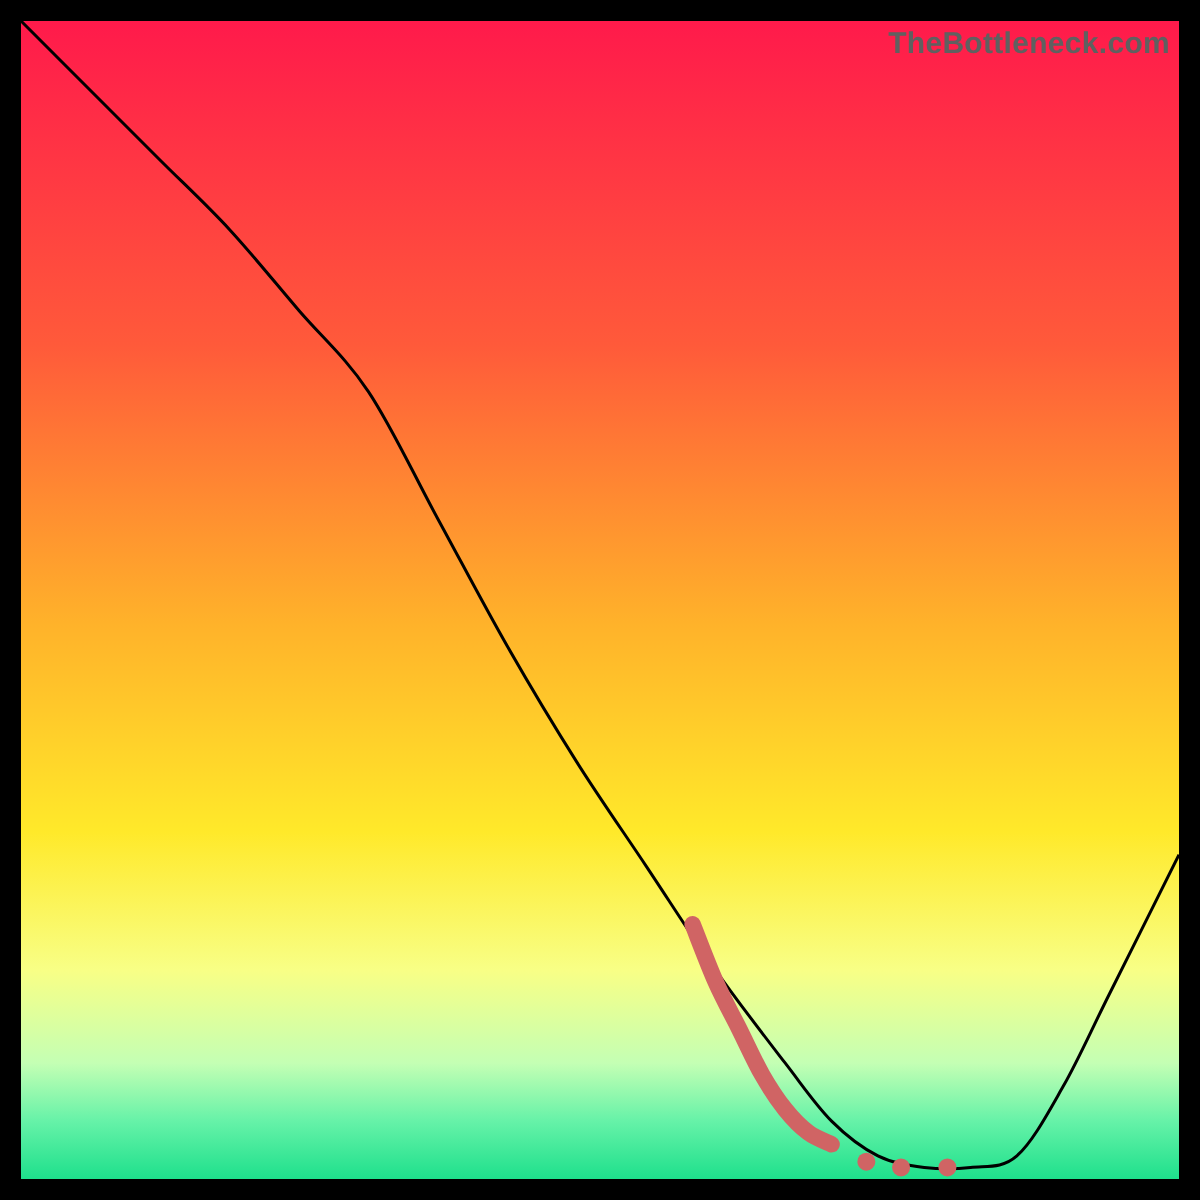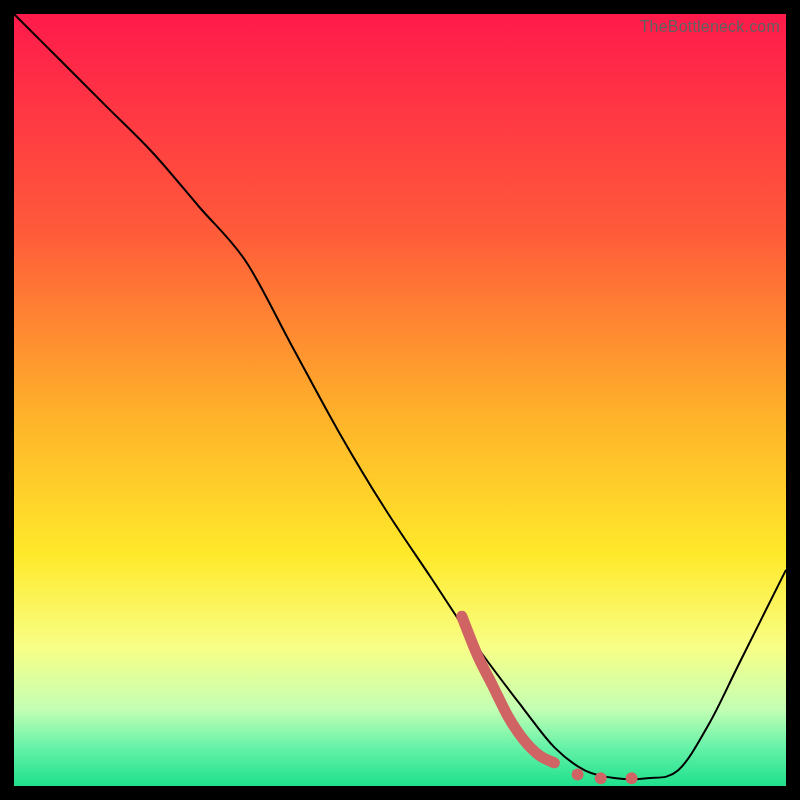--- a/index.html
+++ b/index.html
@@ -24,22 +24,22 @@
     left: 0;
     top: 0;
     width: 772px;
     height: 772px;
   }
   .watermark {
     position: absolute;
     top: 4px;
     right: 6px;
     color: #606060;
-    font-size: 16px;
-    font-weight: 400;
+    font-size: 20px;
+    font-weight: 700;
     letter-spacing: 0.2px;
     user-select: none;
   }
   svg { display: block; }
 </style>
 </head>
 <body>
 
 <div class="frame">
   <svg class="plot-area" viewBox="0 0 772 772">

